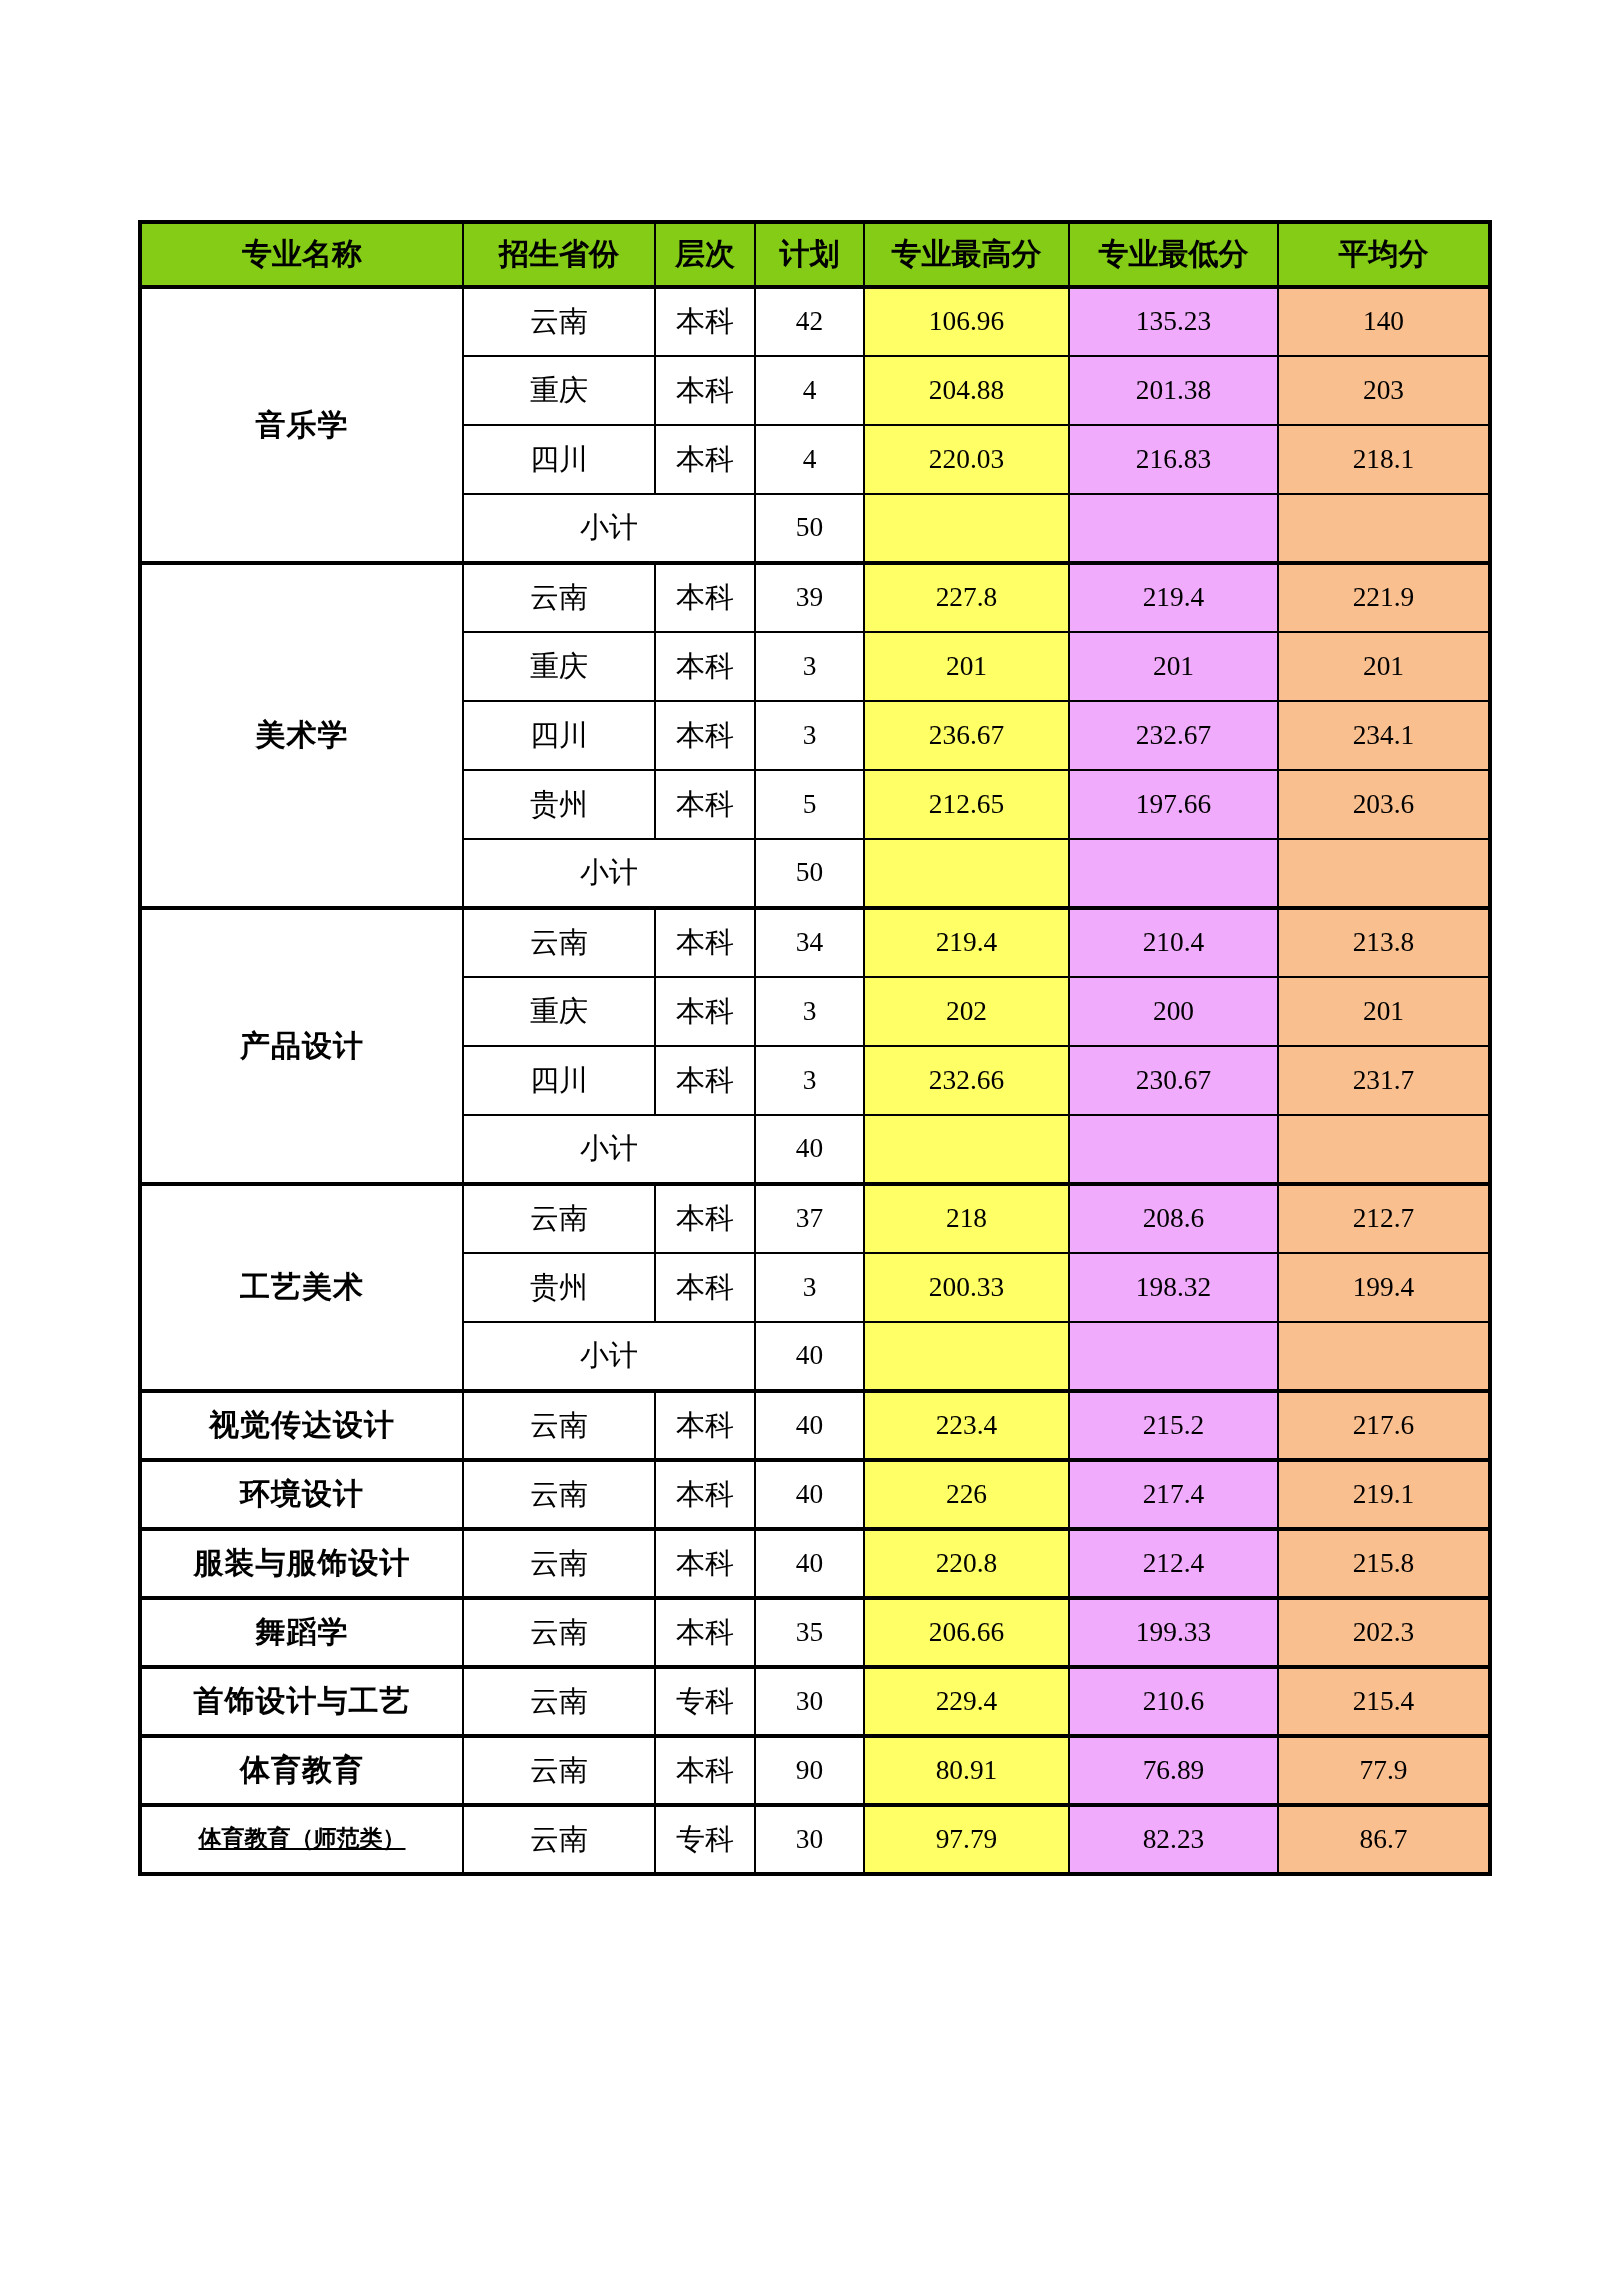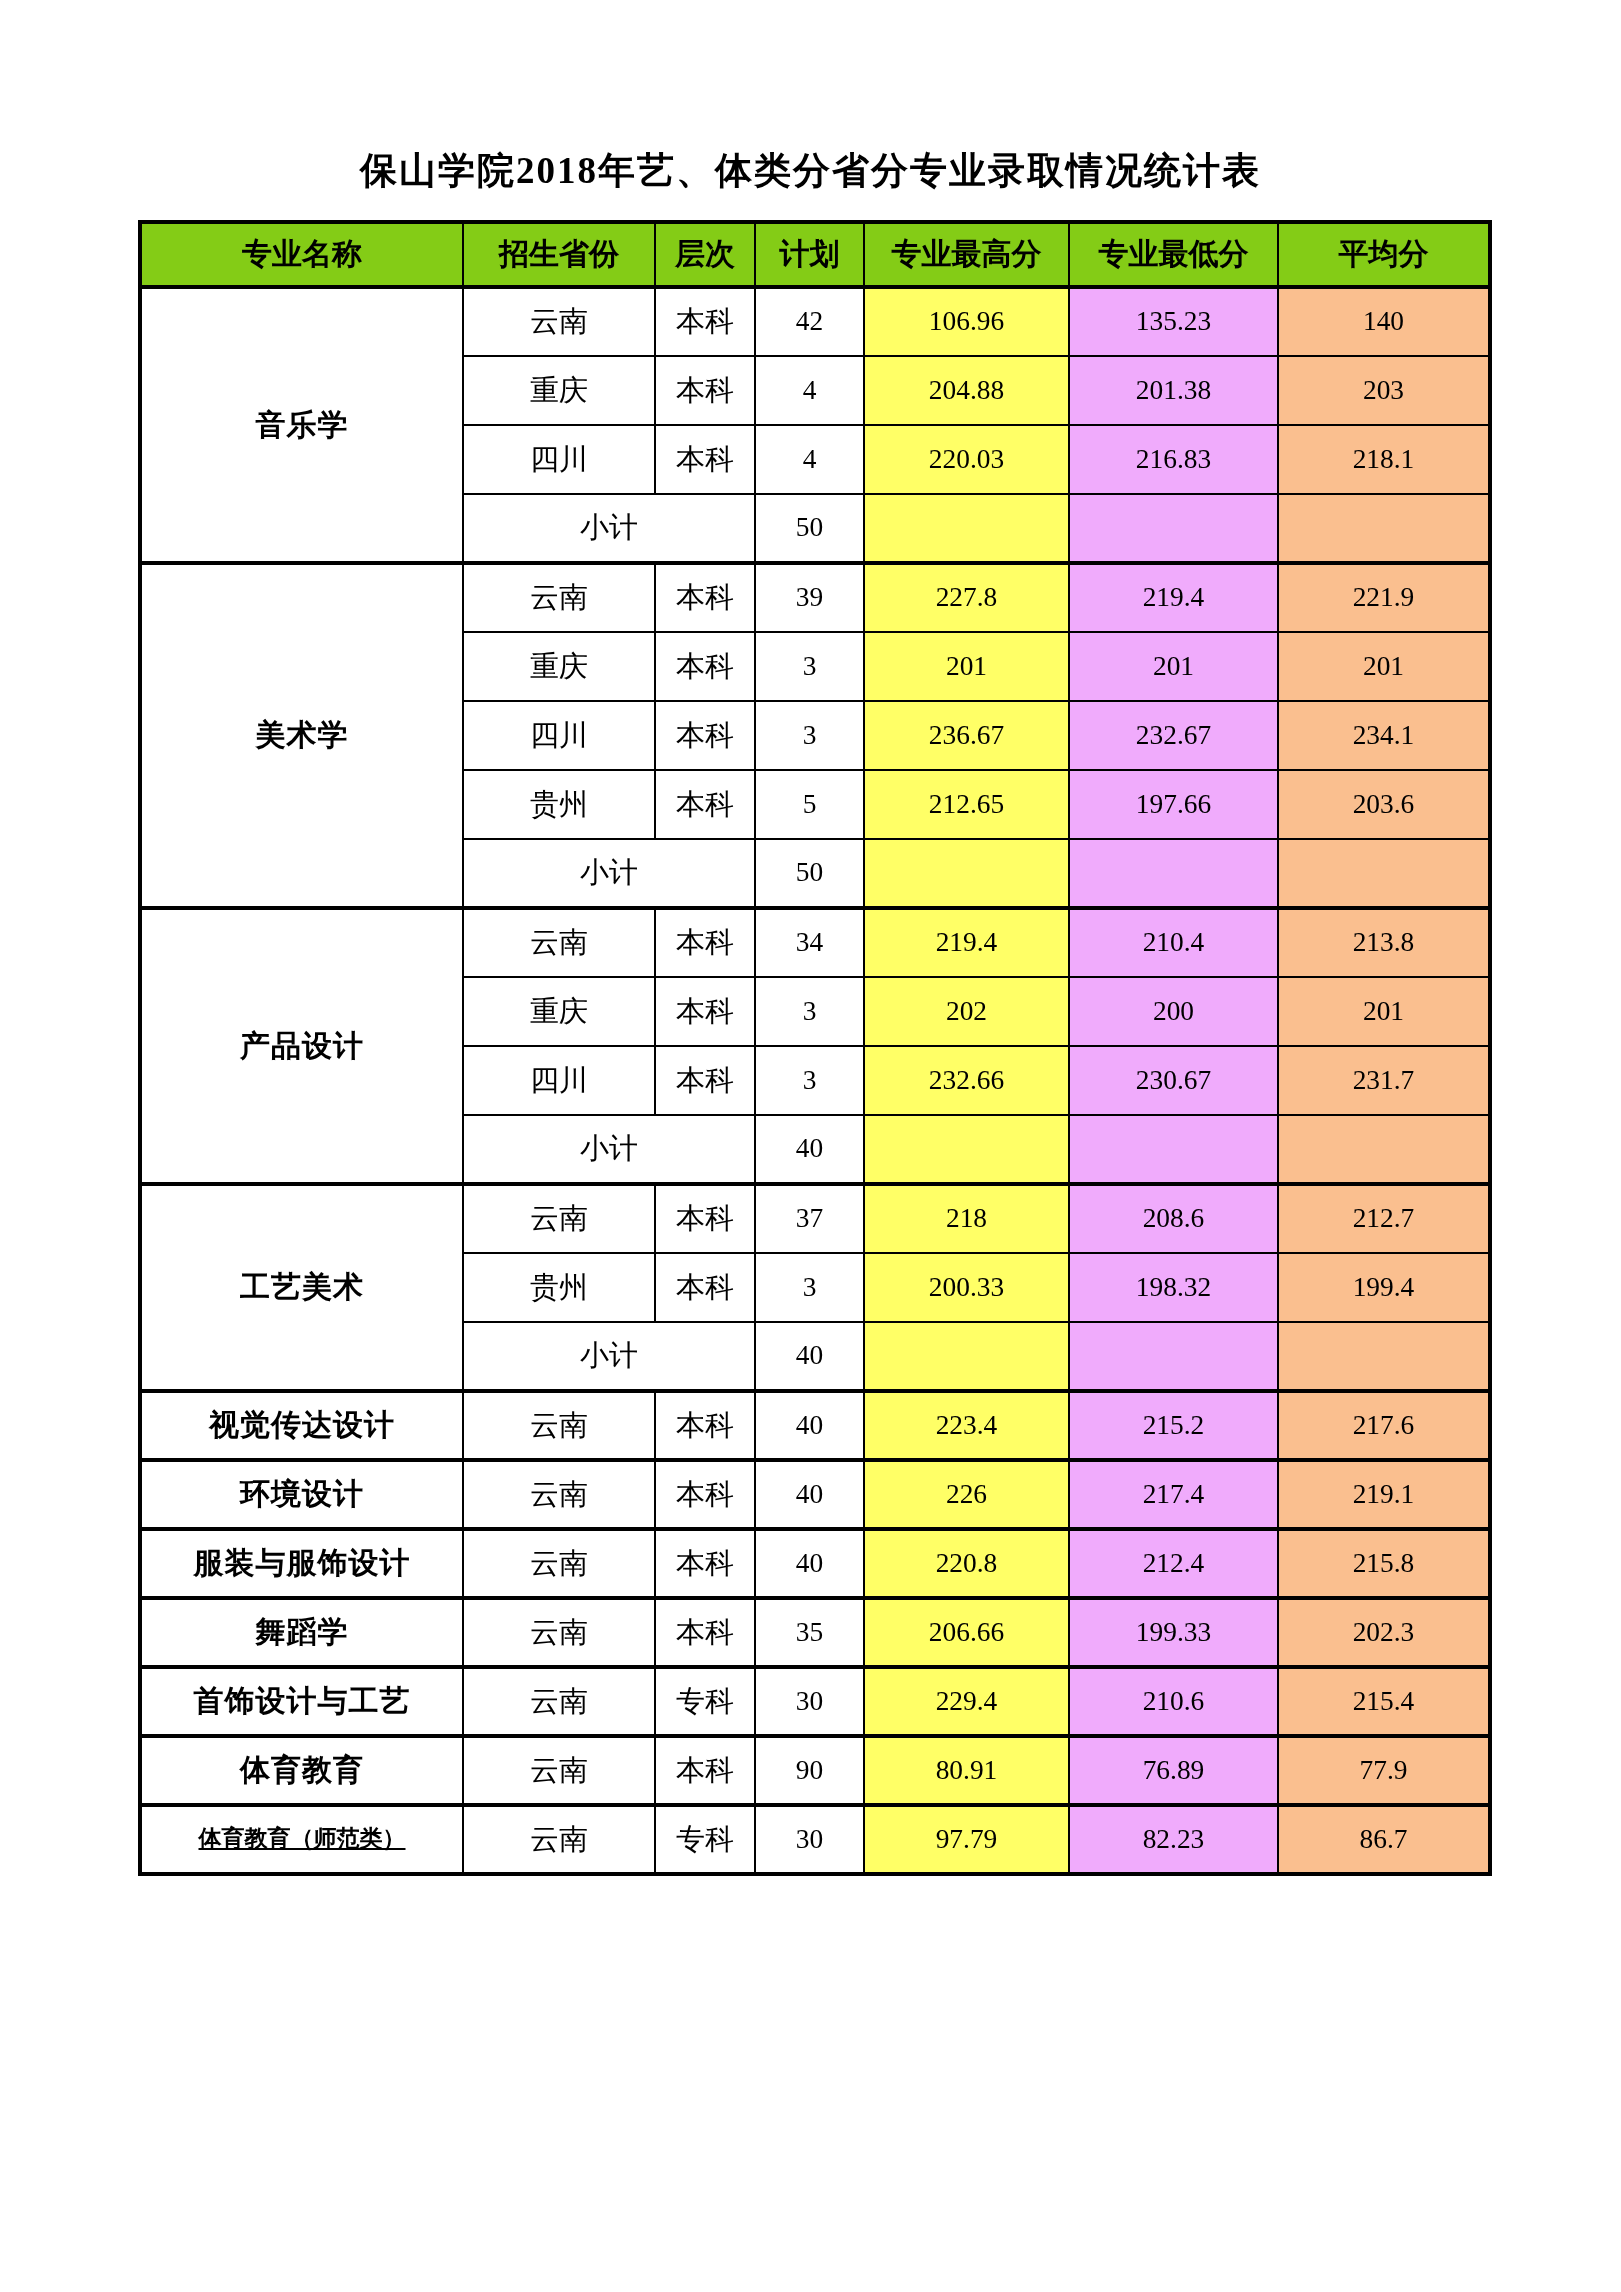--- a/index.html
+++ b/index.html
@@ -89,21 +89,20 @@
   td.orange { background: #FABF8F; margin-left: 36px; }
   tr.section-start td {
     border-top-width: 4.9px;
   }
 </style>
 </head>
 <body>
 
 <div class="page">
 
-  <div class="doc-title">保山学院2018年艺、体类分省分专业录取情况统计表</div>
 
   <table class="stats-table">
     <colgroup>
       <col style="width:323px">
       <col style="width:192px">
       <col style="width:100px">
       <col style="width:109px">
       <col style="width:205px">
       <col style="width:209px">
       <col style="width:212px">

